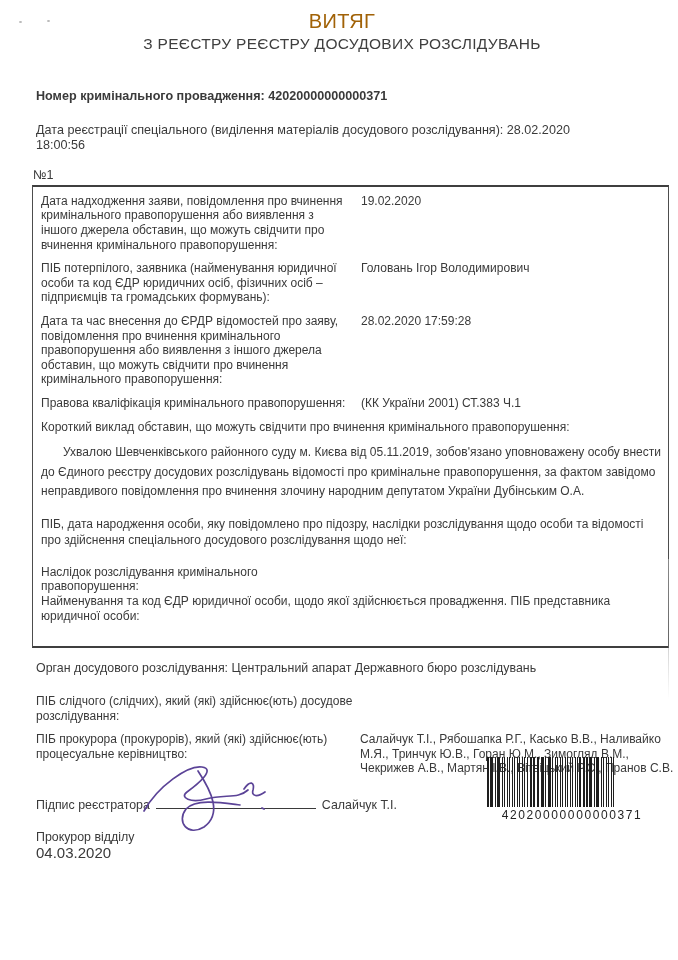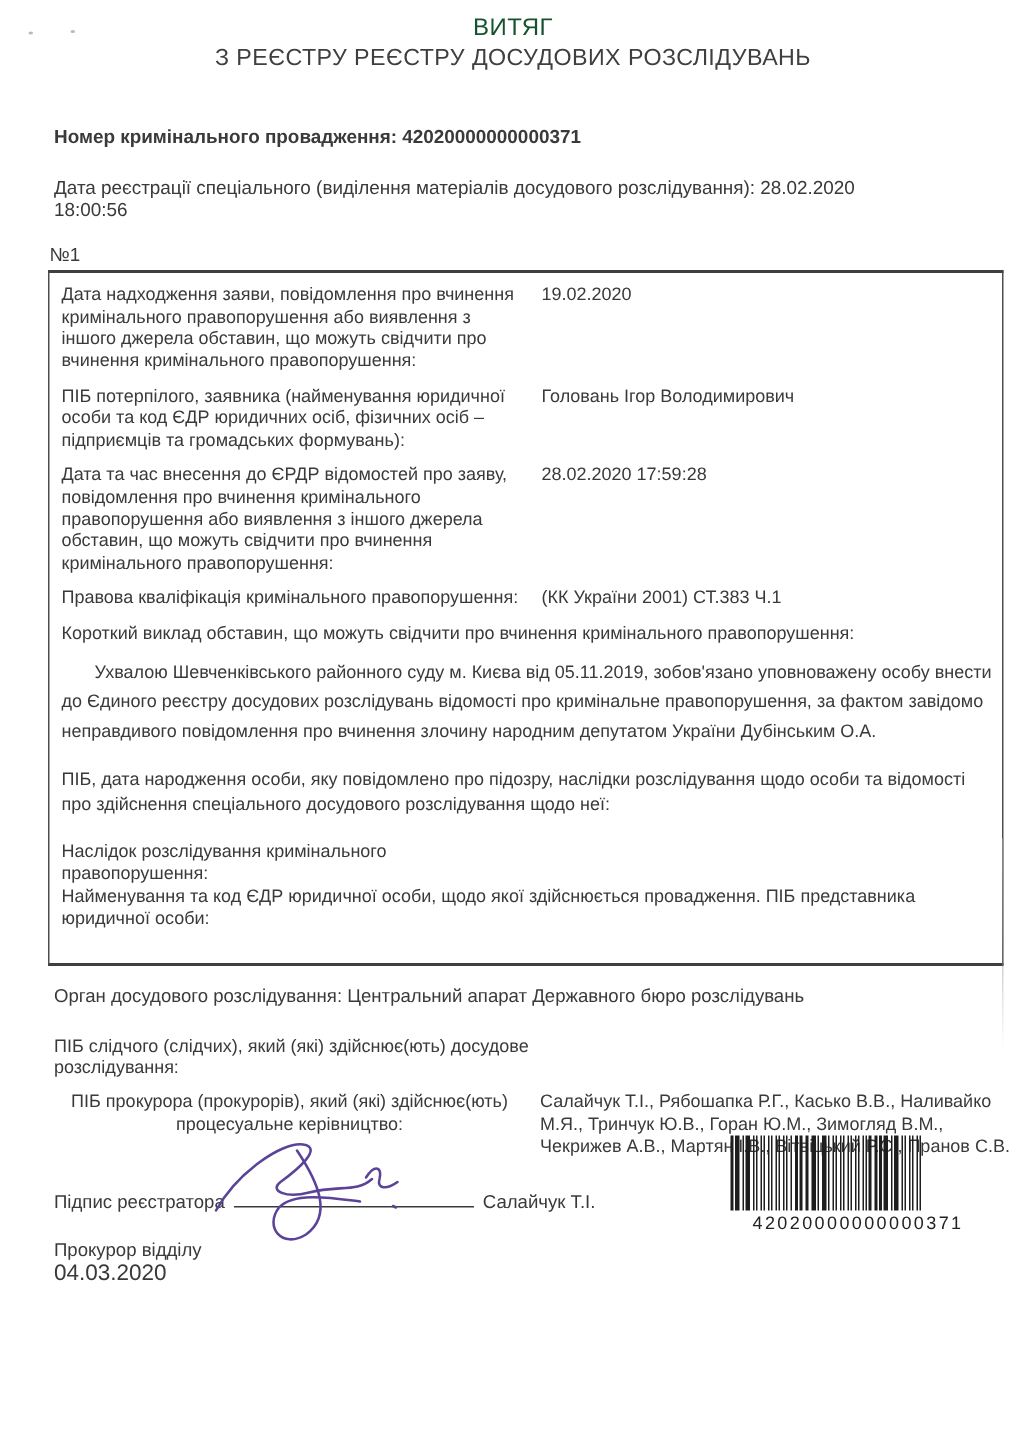--- a/index.html
+++ b/index.html
@@ -7,21 +7,21 @@
     position:relative;
     width:678px;height:960px;
     background:#ffffff;
     font-family:"Liberation Sans", sans-serif;
     color:#3a3a3a;
     overflow:hidden;
     box-sizing:border-box;
     padding:10px 30px 0 36px;
   }
   .titles{text-align:center;line-height:1.15;letter-spacing:.3px;}
-  .title{font-size:16px;color:#14532d;}
+  .title{font-size:20px;color:#a16207;}
   .subtitle{font-size:15.5px;color:#3f3f3f;margin-top:2px;}
   .case-line{margin-top:36px;font-size:12.6px;font-weight:bold;}
   .reg-line{margin-top:20px;font-size:12.6px;line-height:15px;}
   .record-number{margin-top:15px;margin-left:-3px;font-size:12.6px;}
 
   .case-table{
     margin-left:-4px;
     width:637px;
     border:1px solid #4d4d4d;
     border-top:2px solid #3f3f3f;
@@ -44,21 +44,21 @@
   }
   .suspect-row{margin:3px 0 16px 0;line-height:16.5px;}
   .legal-row{margin:0 0 18px 0;line-height:15px;}
   .outcome-row{width:250px;margin-bottom:0;line-height:14.8px;}
 
   .authority-line{margin-top:13px;font-size:12.4px;}
   .duo{display:flex;font-size:12px;line-height:14.8px;}
   .investigator-row{margin-top:19px;}
   .investigator-row .dlabel{width:360px;flex:none;}
   .prosecutor-row{margin-top:8px;}
-  .prosecutor-row .dlabel{width:324px;flex:none;padding-right:10px;box-sizing:border-box;text-align:center;}
+  .prosecutor-row .dlabel{width:324px;flex:none;padding-right:10px;box-sizing:border-box;}
   .prosecutor-row .dvalue{width:316px;flex:none;}
 
   .signature-row{position:relative;margin-top:22px;font-size:12.4px;height:20px;}
   .sig-line{
     display:inline-block;width:160px;height:1px;
     border-bottom:1.3px solid #3a3a3a;
     margin:0 6px;vertical-align:baseline;
   }
   .sig-svg{position:absolute;left:100px;top:-42px;pointer-events:none;}
   .position-line{margin-top:12px;font-size:12.4px;}

